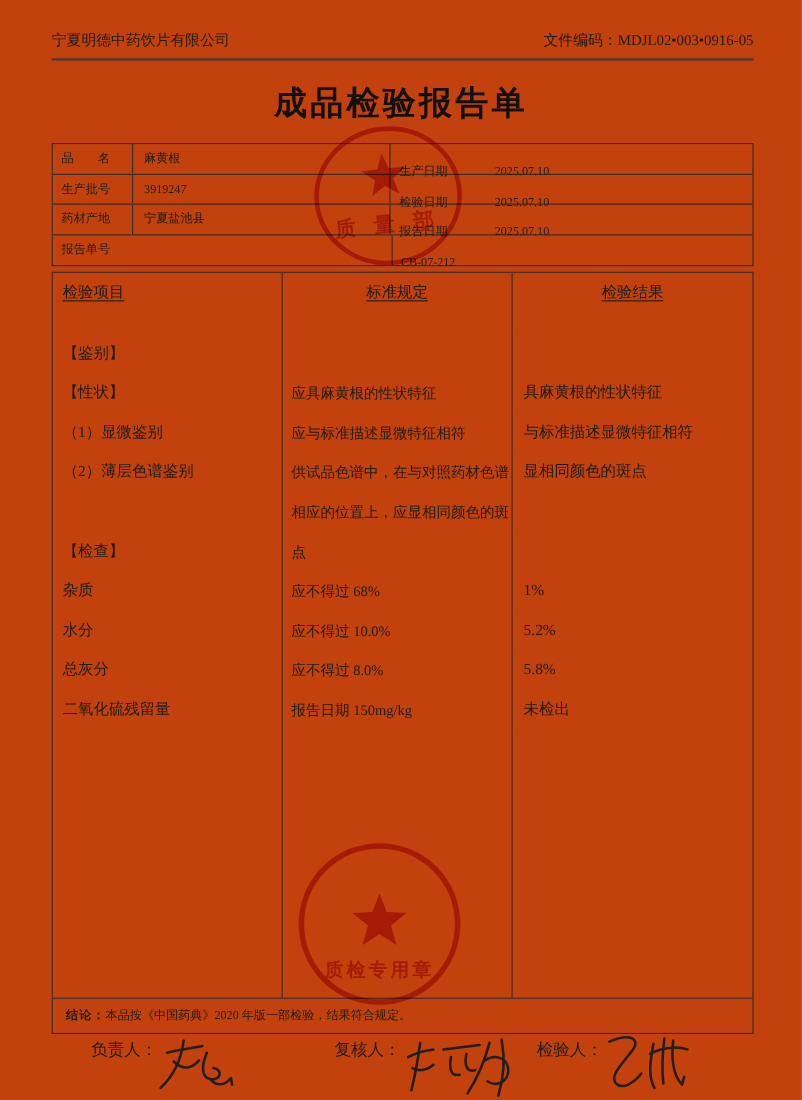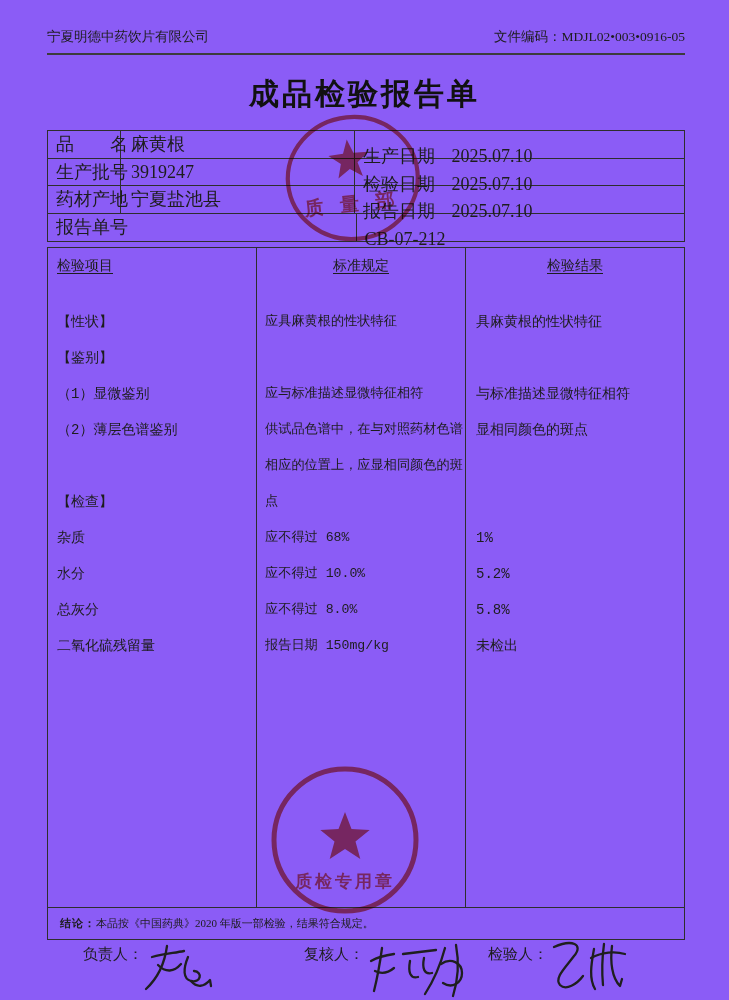--- a/index.html
+++ b/index.html
@@ -1,46 +1,46 @@
 <!DOCTYPE html>
 <html><head>
 <meta charset="utf-8">
 <style>
   * { margin:0; padding:0; box-sizing:border-box; }
   html,body { background:#ffffff; }
   .page {
-    position:relative; width:729px; height:1000px; background:#8b5cf6;
+    position:relative; width:729px; height:1000px; background:#c2410c;
     font-family:"Liberation Serif","DejaVu Serif",serif; color:#1d1d1d;
     overflow:hidden;
   }
   
   .hdr { position:absolute; top:28px; left:47px; width:638px;
          display:flex; justify-content:space-between; font-size:13.5px; }
   .hdr-rule { position:absolute; top:53px; left:47px; width:638px;
               border-top:2px solid #3c3c3c; }
   
   .title { position:absolute; top:74px; left:0; width:729px; text-align:center;
            font-family:"Liberation Sans","DejaVu Sans",sans-serif;
            font-size:30px; font-weight:bold; letter-spacing:3px; color:#111; }
   
   .info-table { position:absolute; top:130px; left:47px; width:638px;
-                border:1.5px solid #2e2e2e; font-size:18px; }
+                border:1.5px solid #2e2e2e; font-size:11px; }
   .irow { display:flex; height:27.5px; line-height:26px; border-bottom:1.5px solid #2e2e2e; }
   .irow:last-child { border-bottom:none; }
   .ic1 { width:73px; border-right:1.5px solid #2e2e2e; padding-left:8px; white-space:pre; }
   .ic2 { width:234px; border-right:1.5px solid #2e2e2e; padding-left:10px; }
   .ic3 { flex:1;margin-top:12px; }
   .ic12 { width:308.5px; border-right:1.5px solid #2e2e2e; padding-left:8px; }
   .r-label { display:inline-block; padding-left:8px; width:92px; }
   .r-value { display:inline-block; }
   
   .main-table { position:absolute; top:247px; left:47px; width:638px; height:693px;
                 border:1.5px solid #2e2e2e; display:flex; flex-direction:column;
                 font-size:14px; }
-  .mrow { display:flex;font-family:Liberation Mono, monospace; }
+  .mrow { display:flex; }
   .mc1 { width:209px; border-right:1.5px solid #2e2e2e; padding-left:9px; white-space:nowrap; overflow:hidden; }
   .mc2 { width:209px; border-right:1.5px solid #2e2e2e; padding-left:8px;  white-space:nowrap; overflow:hidden; font-size:13.2px; }
   .mc3 { flex:1; padding-left:10px; white-space:nowrap; overflow:hidden; }
   .mrow.mhead { height:56px; }
   .mrow.mhead .mc1 { padding-top:9px; }
   .mrow.mhead .mc2, .mrow.mhead .mc3 { padding:9px 0 0 0; text-align:center; font-size:14px; }
   .ul { text-decoration:underline; text-underline-offset:3px; }
   .mrow.mline { height:36px; line-height:36px; }
   .mrow.mfill { flex:1; }
   .conclusion { border-top:1.5px solid #2e2e2e; height:32px; line-height:31px;
@@ -104,28 +104,28 @@
   </div>
 
   <div class="main-table">
     <div class="mrow mhead">
       <div class="mc1"><span class="ul">检验项目</span></div>
       <div class="mc2"><span class="ul">标准规定</span></div>
       <div class="mc3"><span class="ul">检验结果</span></div>
     </div>
 
     <div class="mrow mline">
+      <div class="mc1">【鉴别】</div>
+      <div class="mc2"></div>
+      <div class="mc3"></div>
+    </div>
+    <div class="mrow mline">
       <div class="mc1">【性状】</div>
       <div class="mc2">应具麻黄根的性状特征</div>
       <div class="mc3">具麻黄根的性状特征</div>
-    </div>
-    <div class="mrow mline">
-      <div class="mc1">【鉴别】</div>
-      <div class="mc2"></div>
-      <div class="mc3"></div>
     </div>
     <div class="mrow mline">
       <div class="mc1">（1）显微鉴别</div>
       <div class="mc2">应与标准描述显微特征相符</div>
       <div class="mc3">与标准描述显微特征相符</div>
     </div>
     <div class="mrow mline">
       <div class="mc1">（2）薄层色谱鉴别</div>
       <div class="mc2">供试品色谱中，在与对照药材色谱</div>
       <div class="mc3">显相同颜色的斑点</div>

